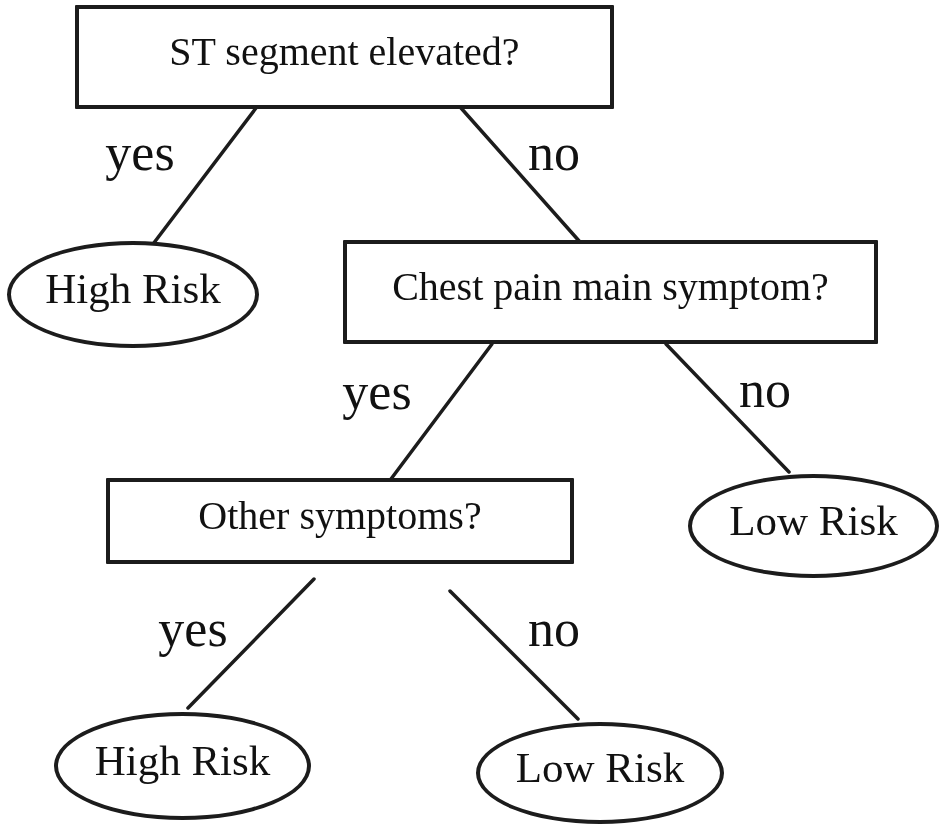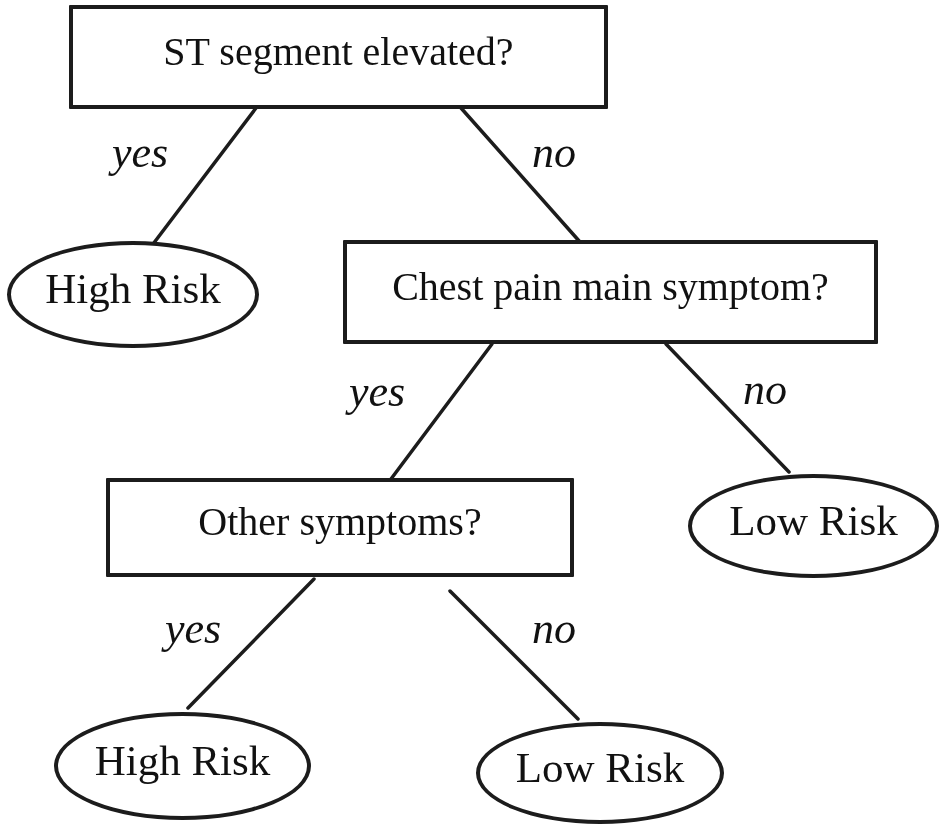--- a/index.html
+++ b/index.html
@@ -32,35 +32,34 @@
     justify-content: center;
     background: var(--background, #ffffff);
     border: 4px solid var(--stroke, #1c1c1c);
     color: var(--text, #111111);
     text-align: center;
     padding-bottom: 12px;
   }
   .node.rect { border-radius: 1px; font-size: 40px; }
   .node.ellipse { border-radius: 50%; font-size: 43px; font-family: Liberation Serif, serif; }
 
-  .q1 { left: 69px;  top: 5px;   width: 539px; height: 104px; }
+  .q1 { left: 75px;  top: 5px;   width: 539px; height: 104px; }
   .q2 { left: 343px; top: 240px; width: 535px; height: 104px; text-align: right; }
-  .q3 { left: 106px; top: 478px; width: 468px; height: 99px;  }
+  .q3 { left: 106px; top: 478px; width: 468px; height: 86px;  }
   .e1 { left: 7px;   top: 241px; width: 252px; height: 107px; }
   .e2 { left: 688px; top: 474px; width: 251px; height: 104px; }
   .e3 { left: 54px;  top: 712px; width: 257px; height: 108px; }
   .e4 { left: 476px; top: 722px; width: 248px; height: 102px; }
 
   .edge-label {
     position: absolute;
     transform: translate(-50%, -50%);
-    font-size: 44px;
+    font-size: 52px;
     color: var(--text, #111111);
     white-space: nowrap;
-    font-style: italic;
   }
   .lbl-st-yes    { left: 140px; top: 152px; }
   .lbl-st-no     { left: 554px; top: 152px; }
   .lbl-chest-yes { left: 377px; top: 391px; }
   .lbl-chest-no  { left: 765px; top: 389px; }
   .lbl-other-yes { left: 193px; top: 628px; }
   .lbl-other-no  { left: 554px; top: 628px; }
 </style>
 </head>
 <body>

